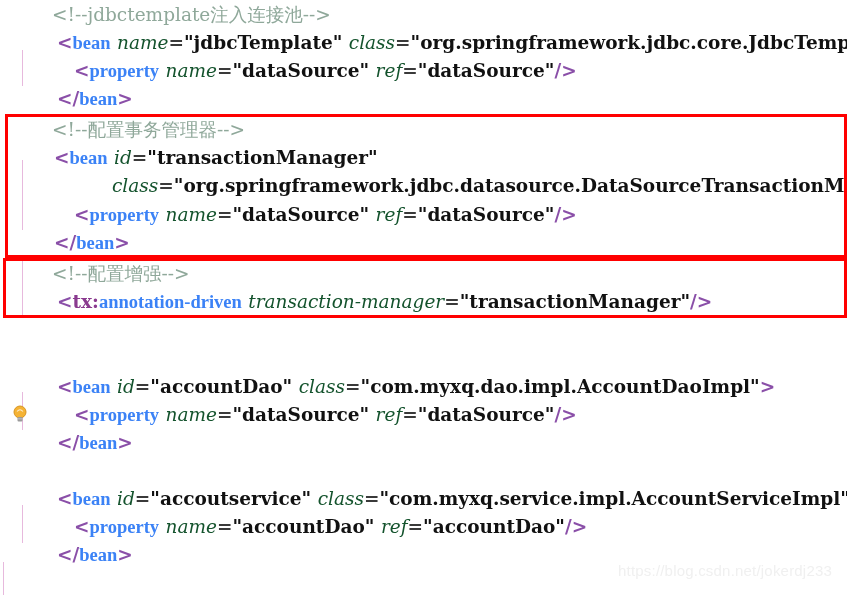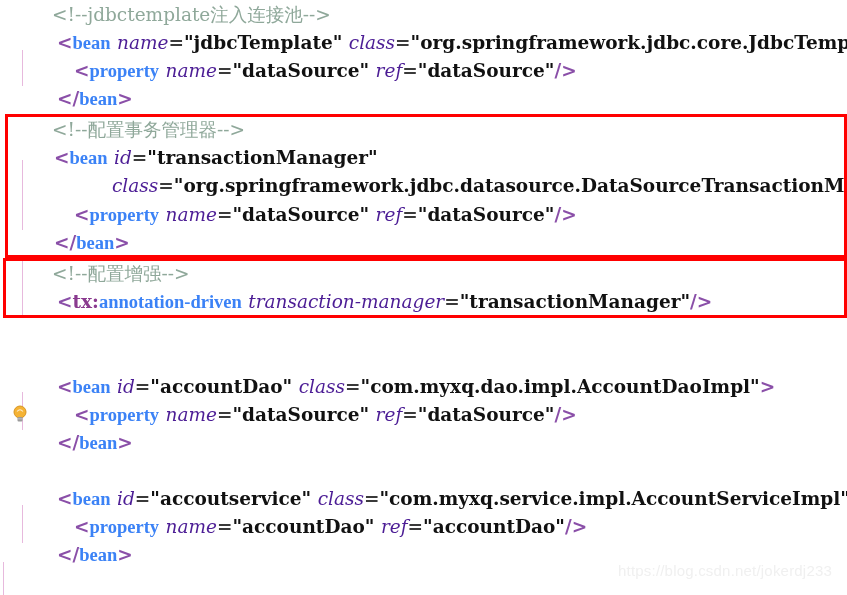--- a/index.html
+++ b/index.html
@@ -34,21 +34,21 @@
     font-size: 18.5px;
     font-family: "DejaVu Serif", "Liberation Serif", serif;
     padding-left: 40px;
   }
   .ln-inner { display: inline-block; }
 
   
   .br      { color: #8a4fa8; font-weight: bold; }   
   .tag     { color: #3b82f6; font-weight: bold; font-family: Liberation Serif, serif; }   
   .ns      { color: #8a3a8f; font-weight: bold; }   
-  .attr    { color: #4c1d95; font-style: italic; }  
+  .attr    { color: #14532d; font-style: italic; }  
   .eq      { color: #3a3a3a; font-weight: bold; }   
   .val     { color: #111111; font-weight: bold; }   
   .cmt     { color: #8fa89a; }                      
 
   
   .guide {
     position: absolute;
     width: 1px;
     background: #e7b9dd;
   }

